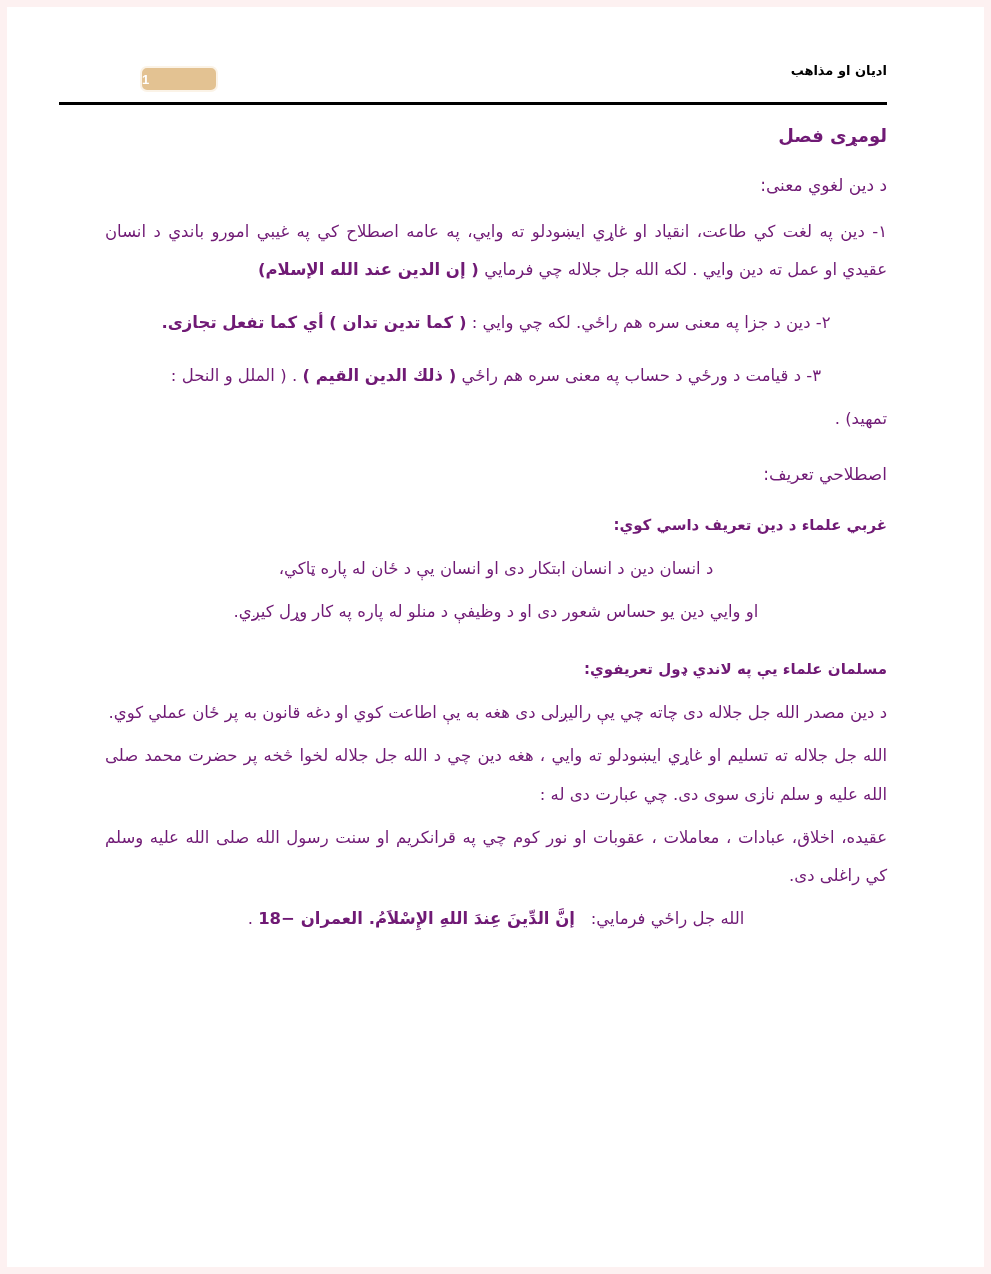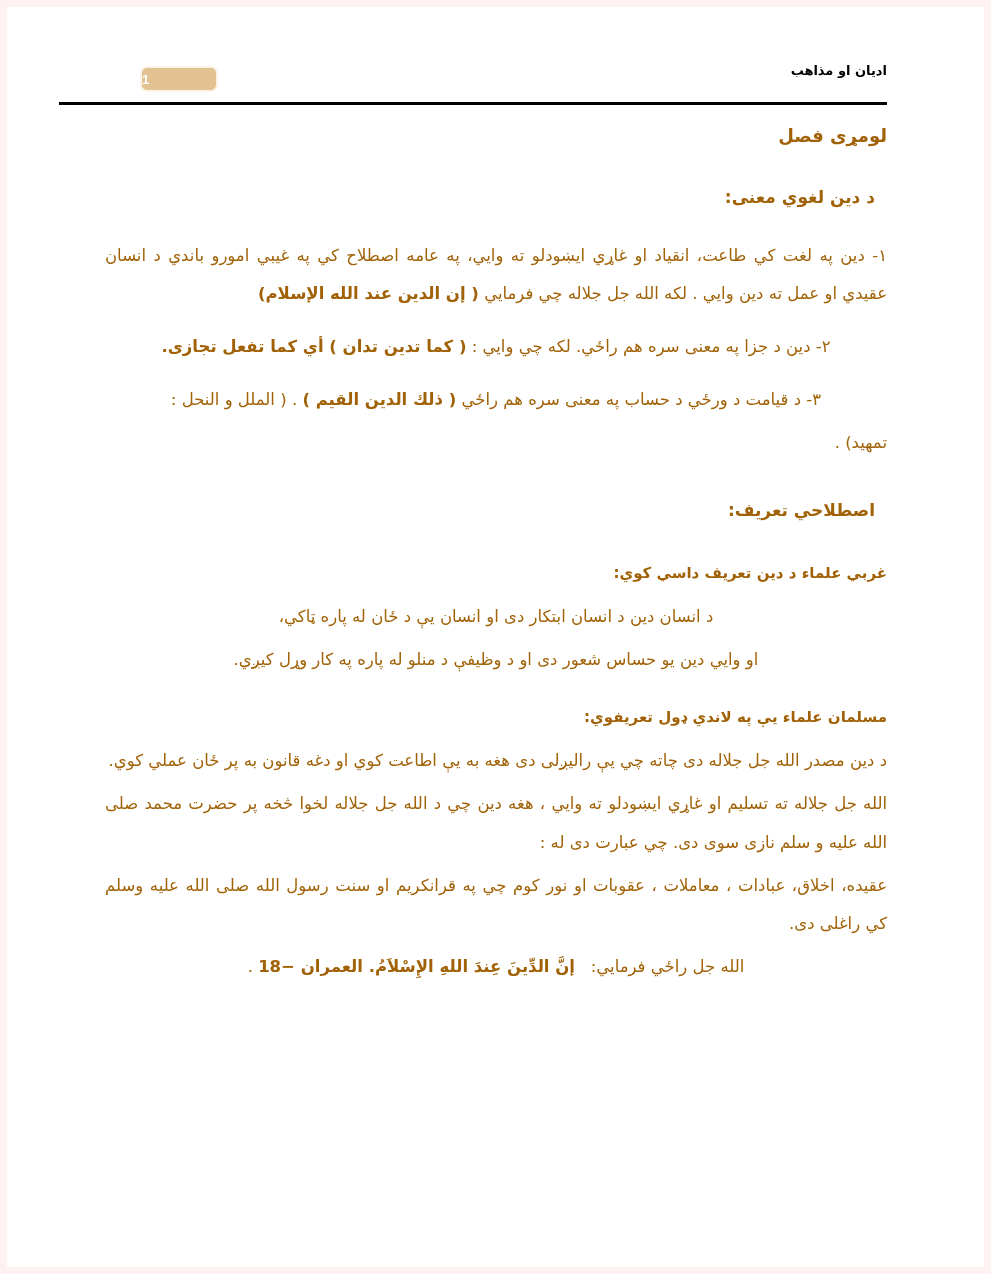--- a/index.html
+++ b/index.html
@@ -83,38 +83,38 @@
 
   
   .content {
     position: absolute;
     left: 98px;
     top: 105px;
     width: 782px;
     direction: rtl;
     text-align: justify;
     text-align-last: right;
-    color: #a16207;
+    color: #701a75;
   }
 
   .h-chapter {
     font-size: 18px;
     font-weight: bold;
     text-align: right;
     margin: 0;
     padding: 0;
     line-height: 1.5;
     padding-top: 10px;
   }
 
   .h-sub {
     font-size: 17px;
-    font-weight: bold;
+    font-weight: normal;
     text-align: right;
-    margin: 12px;
+    margin: 0;
     line-height: 1.5;
     padding-top: 24px;
   }
 
   .h-sub-small {
     font-size: 15px;
     font-weight: bold;
     text-align: center;
     margin: 0;
     line-height: 1.5;

